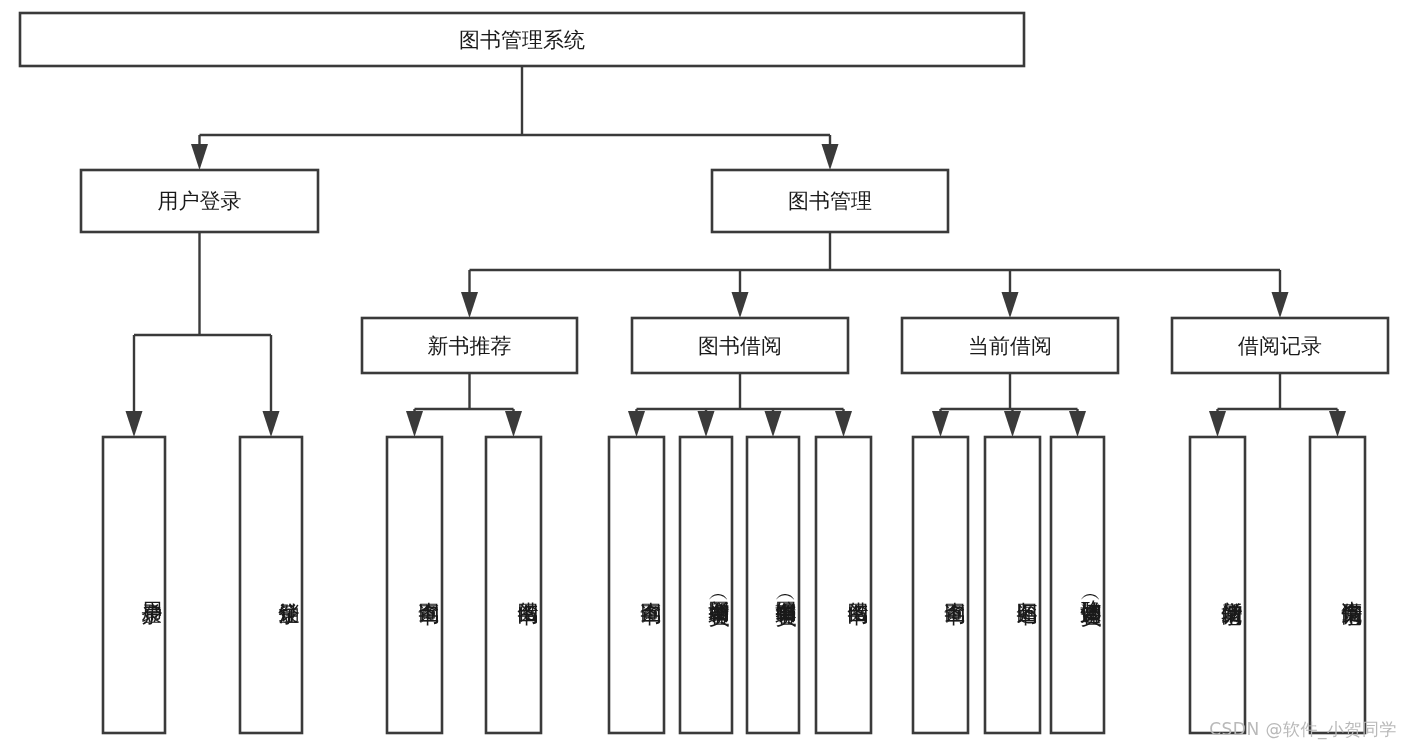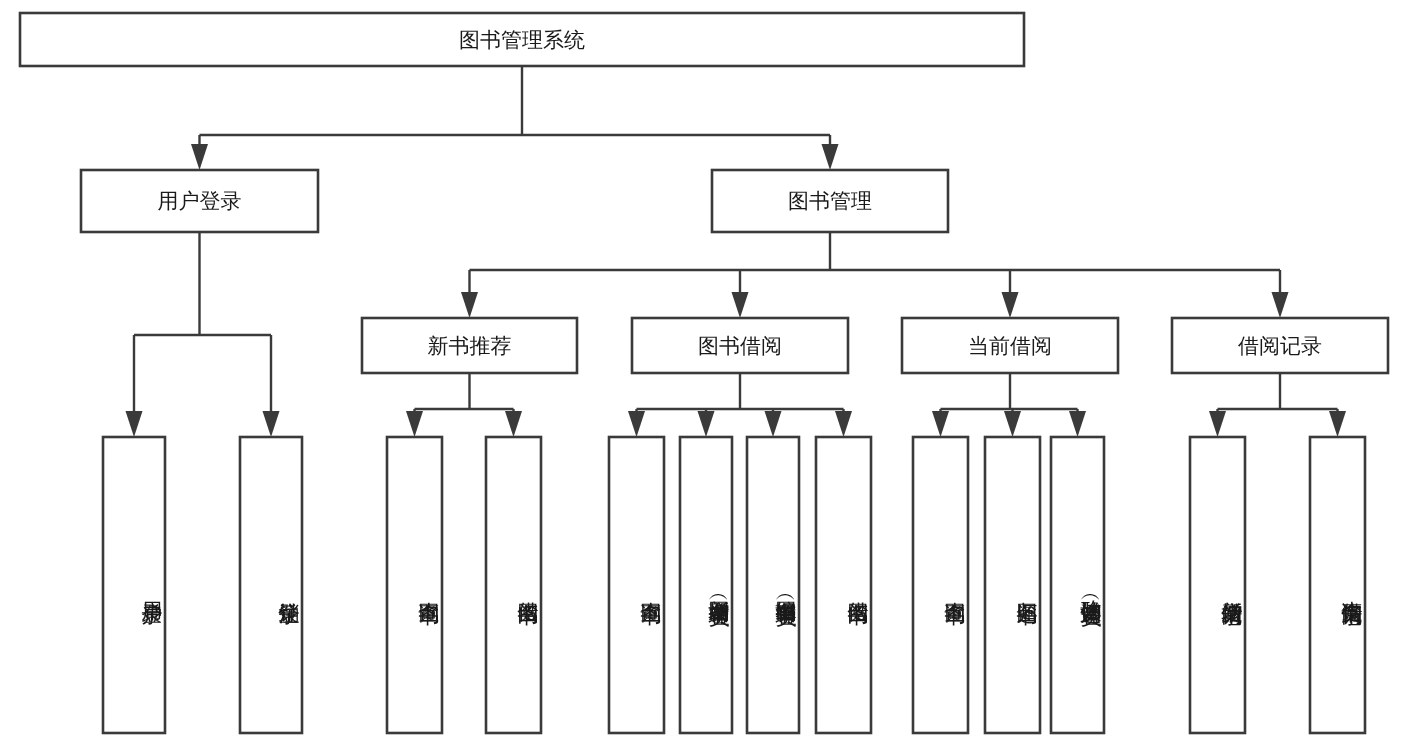--- a/index.html
+++ b/index.html
@@ -178,13 +178,14 @@
       <div class="node-label-v" style="left: 680px; top: 449px; width: 52px; height: 276px;">新增图书（管理员）</div>
       <div class="node-label-v" style="left: 747px; top: 449px; width: 52px; height: 276px;">编辑图书（管理员）</div>
       <div class="node-label-v" style="left: 816px; top: 449px; width: 55px; height: 276px;">借阅图书</div>
       <div class="node-label-v" style="left: 913px; top: 449px; width: 55px; height: 276px;">查询图书</div>
       <div class="node-label-v" style="left: 985px; top: 449px; width: 55px; height: 276px;">归还图书</div>
       <div class="node-label-v" style="left: 1051px; top: 449px; width: 53px; height: 276px;">确认归还（管理员）</div>
       <div class="node-label-v" style="left: 1190px; top: 449px; width: 55px; height: 276px;">新增借阅记录</div>
       <div class="node-label-v" style="left: 1310px; top: 449px; width: 55px; height: 276px;">查询借阅记录</div>
     </div>
 
+  <div class="watermark">CSDN @软件_小贺同学</div>
 </div>
 
 </body></html>

